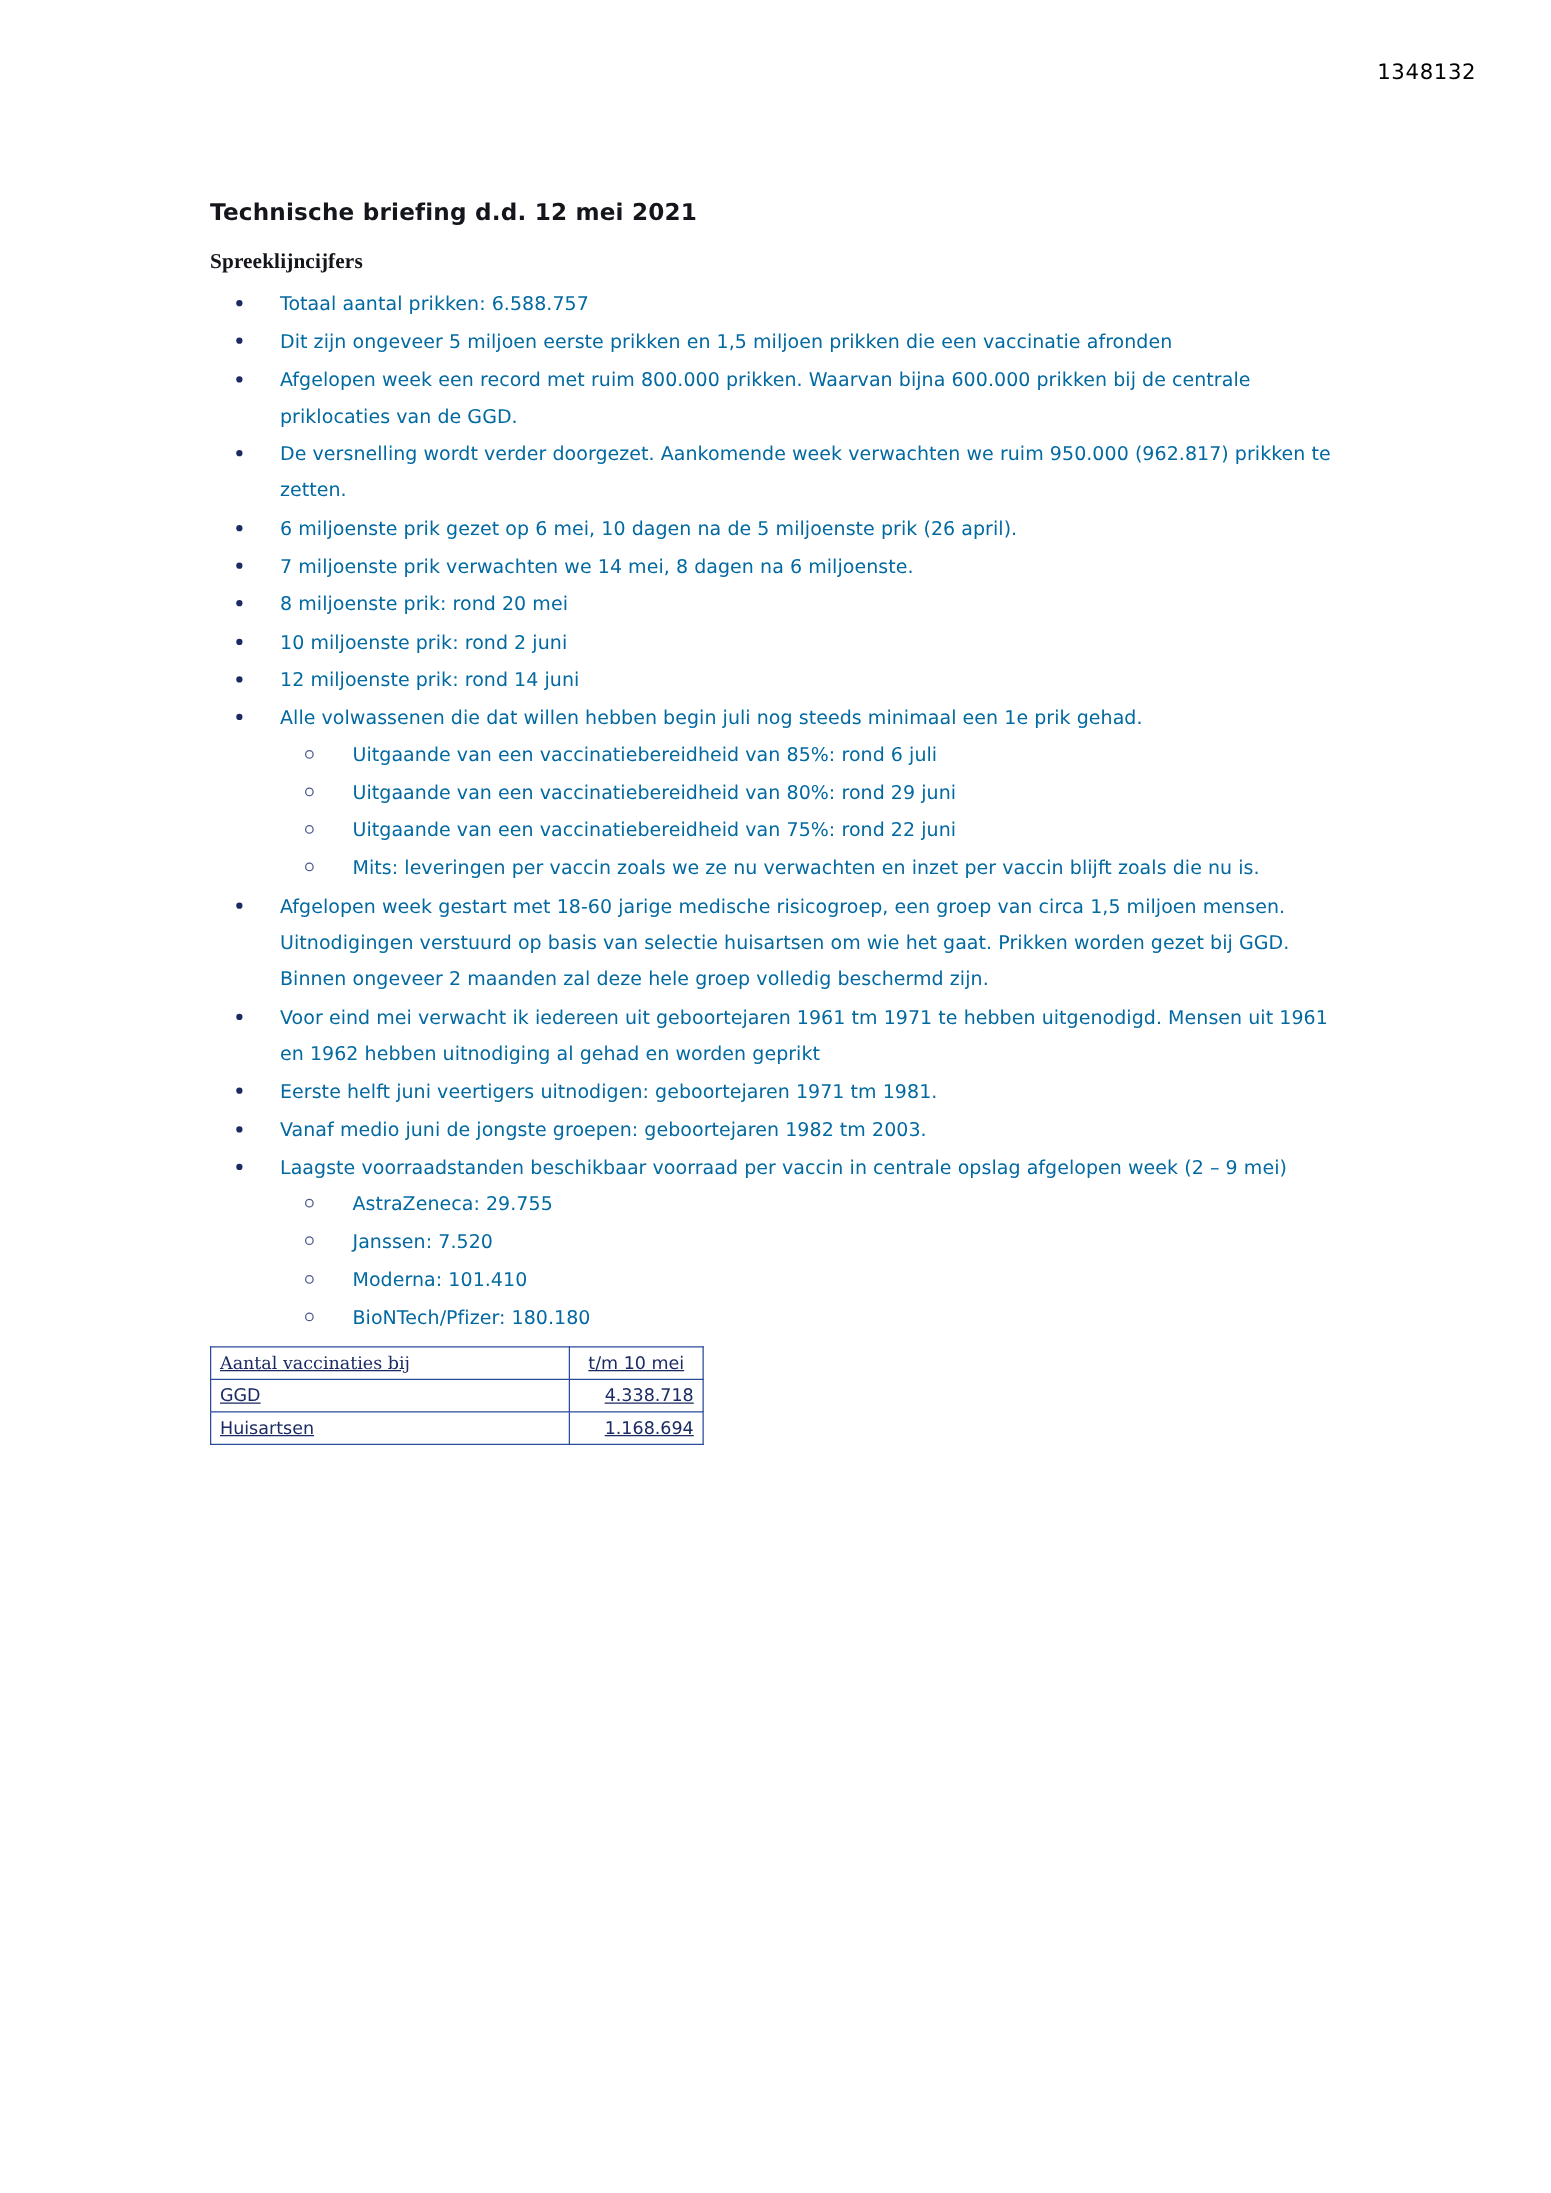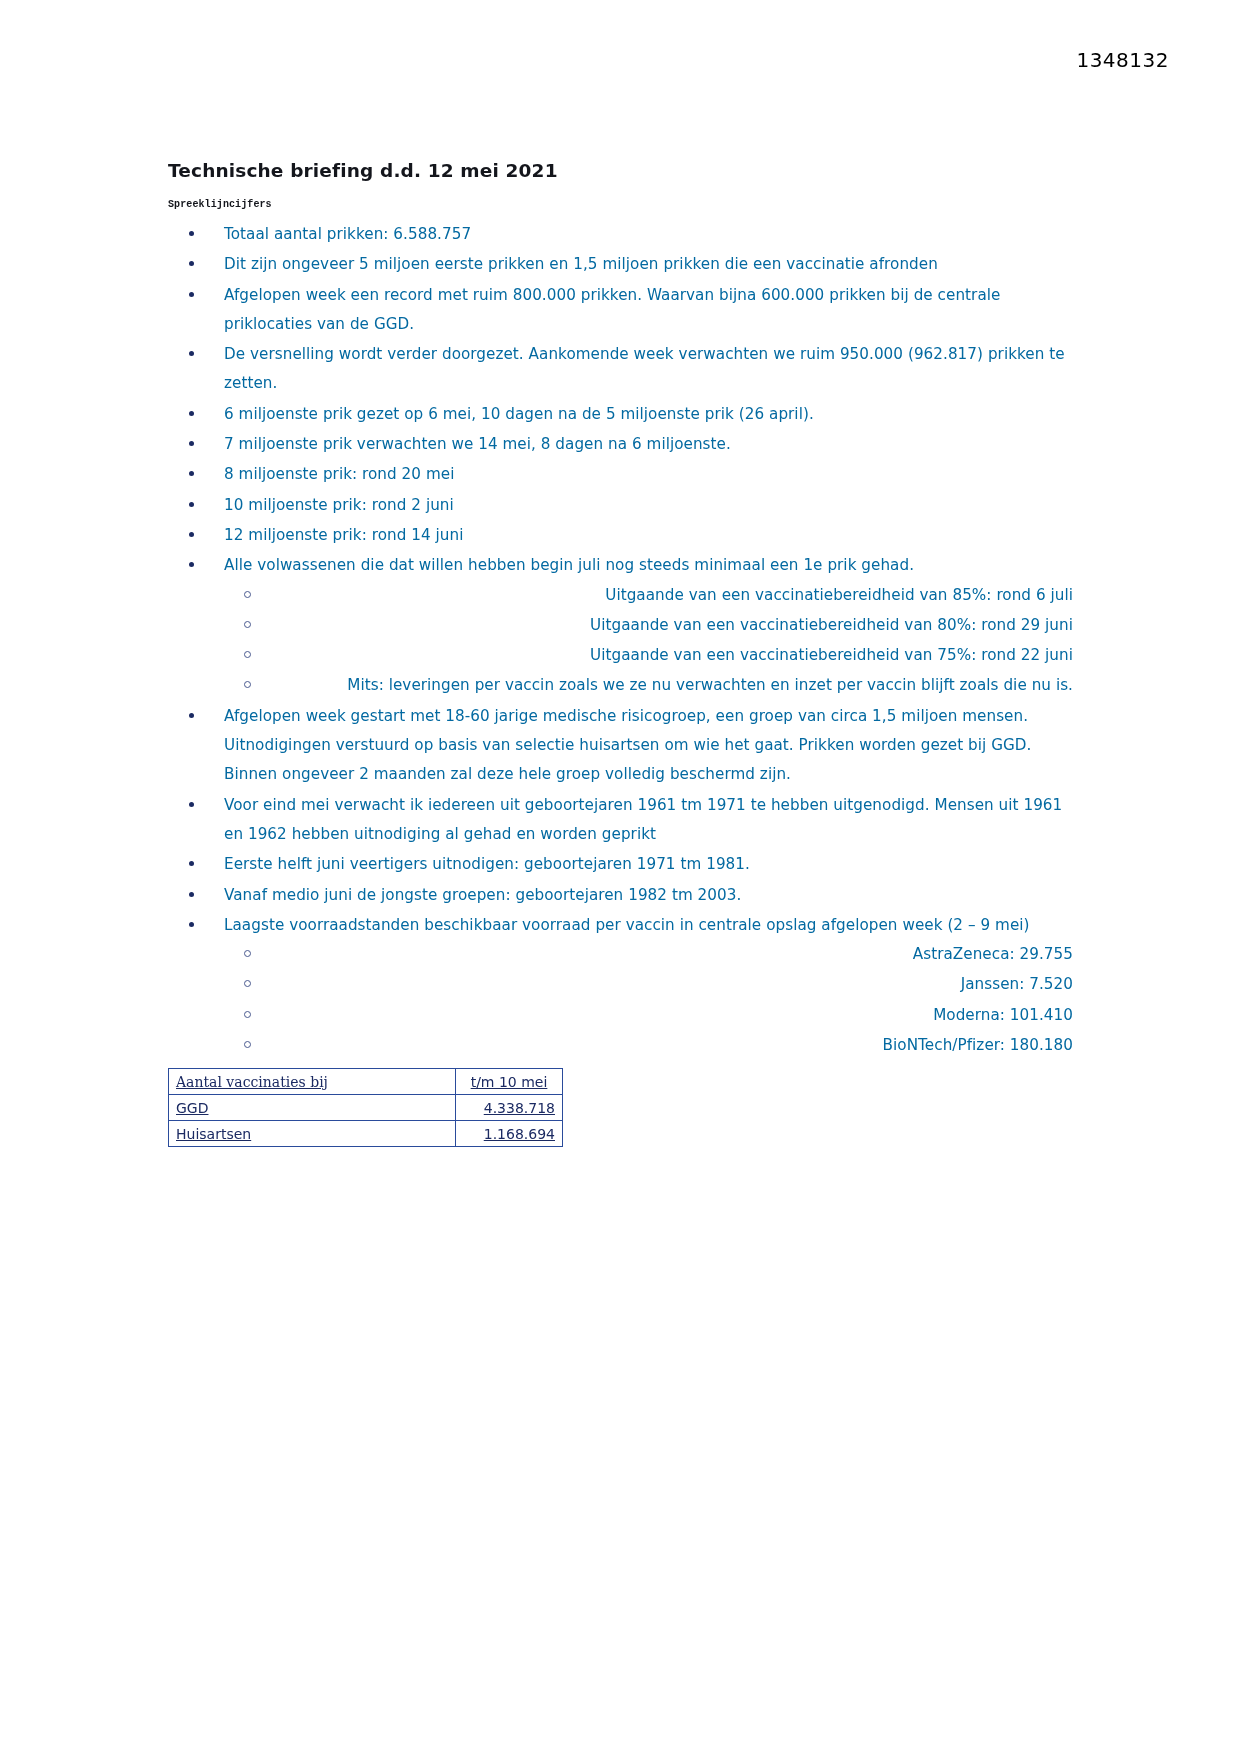--- a/index.html
+++ b/index.html
@@ -14,44 +14,44 @@
   .page {
     position: relative;
     width: 1241px;
     height: 1754px;
     background: #ffffff;
     overflow: hidden;
   }
   .doc-id {
     position: absolute;
     top: 48px;
-    right: 72px;
-    font-family: "DejaVu Sans", sans-serif;
-    font-size: 20px;
+    right: 60px;
+    font-family: "DejaVu Sans", sans-serif;
+    font-size: 17px;
     color: #000000;
     letter-spacing: 0.5px;
   }
   .content {
     position: absolute;
     left: 168px;
     top: 160px;
     width: 905px;
   }
   .doc-title {
     font-family: "DejaVu Sans", sans-serif;
     font-weight: bold;
     font-size: 18.5px;
     color: #14161c;
     letter-spacing: 0.15px;
     margin: 0 0 18px 0;
   }
   .section-heading {
-    font-family: Liberation Mono, monospace;
+    font-family: Liberation Serif, serif;
     font-weight: bold;
-    font-size: 10px;
+    font-size: 17px;
     color: #14161c;
     letter-spacing: 0.1px;
     margin: 0 0 10px 0;
   }
   ul.lvl1 {
     list-style: none;
     margin: 0;
     padding: 0;
   }
   ul.lvl1 > li {
@@ -78,21 +78,20 @@
   }
   ul.lvl2 {
     list-style: none;
     margin: 0;
     padding: 0;
   }
   ul.lvl2 > li {
     position: relative;
     padding-left: 58px;
     margin-bottom: 1px;
-    text-align: right;
   }
   ul.lvl2 > li > .circle {
     position: absolute;
     left: 20px;
     top: 10px;
     width: 7px;
     height: 7px;
     border: 1px solid #4a5a8f;
     border-radius: 50%;
     box-sizing: border-box;

